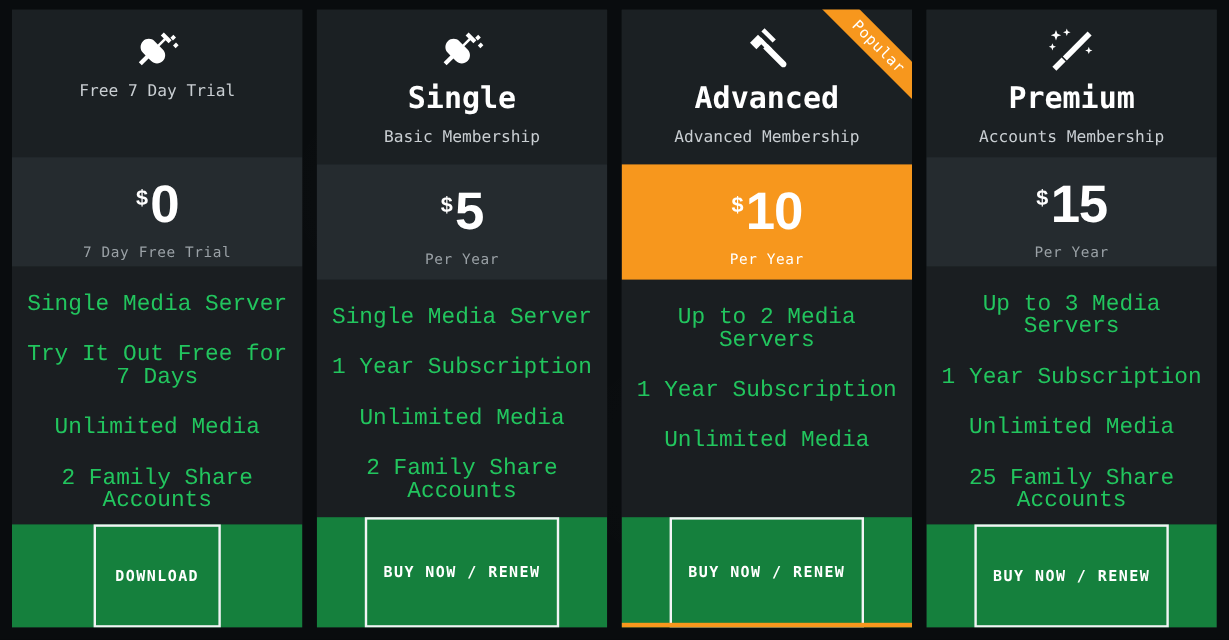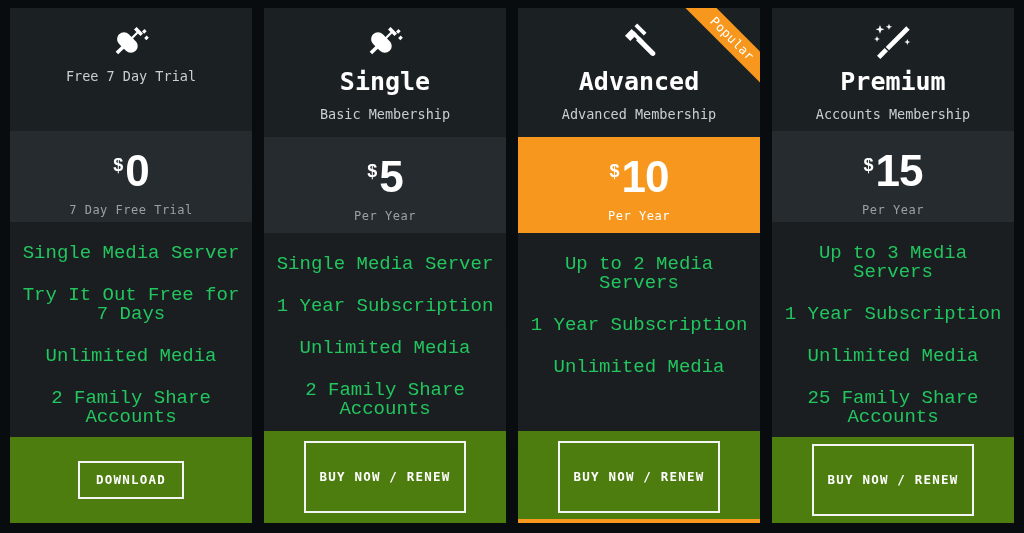--- a/index.html
+++ b/index.html
@@ -142,24 +142,24 @@
     font-family:Liberation Mono, monospace;
     font-size:19px;
     color:#22c55e;
     line-height:1;
     margin-bottom:23px;
   }
   .feature:last-child{margin-bottom:0;}
 
   
   .card-footer{
-    background:#4d7c0f;
+    background:#15803d;
     height:92px;
     box-sizing:border-box;
-    display:flex;align-items:center;justify-content:center;
+    display:flex;justify-content:center;
     position:relative;
   }
   .cta{
     border:2px solid #f2f4f5;
     background:transparent;
     color:#ffffff;
     font-family:"DejaVu Sans Mono", monospace;
     font-weight:bold;
     font-size:12.5px;
     letter-spacing:1.2px;

